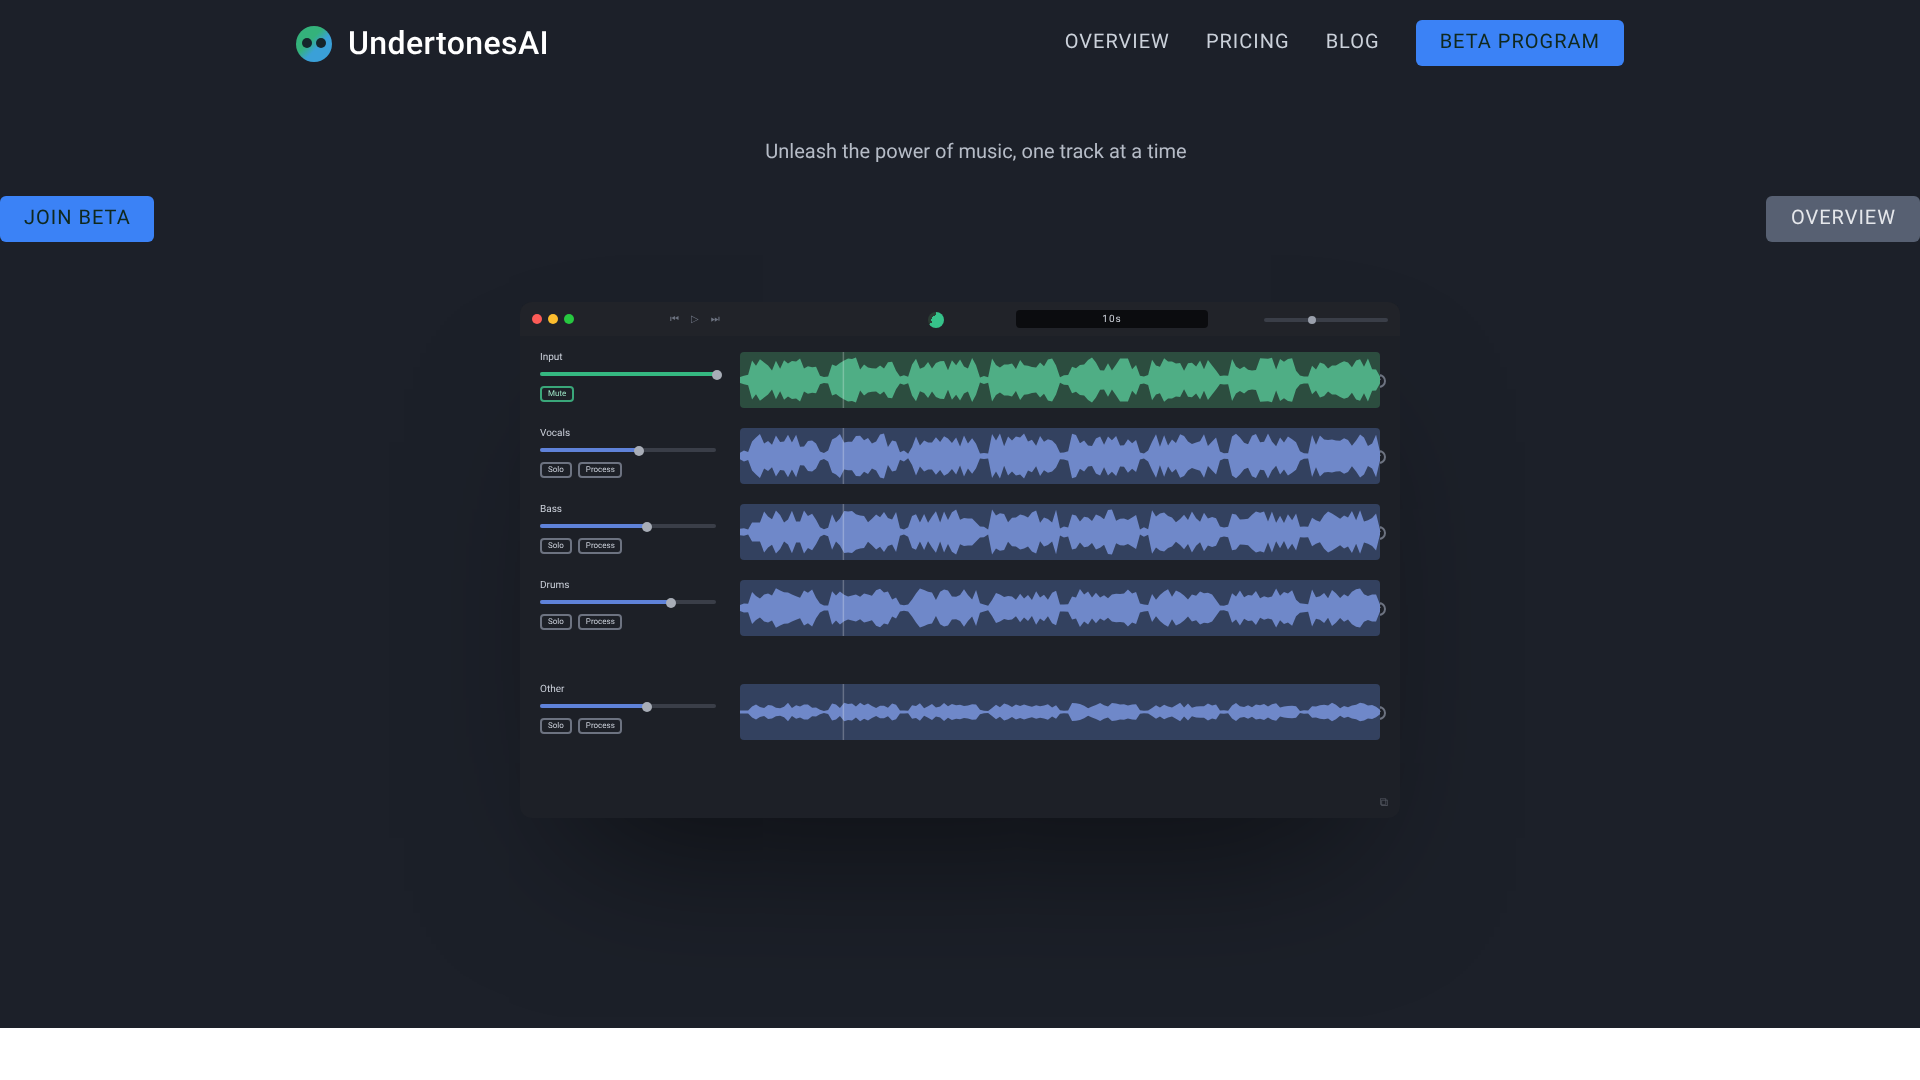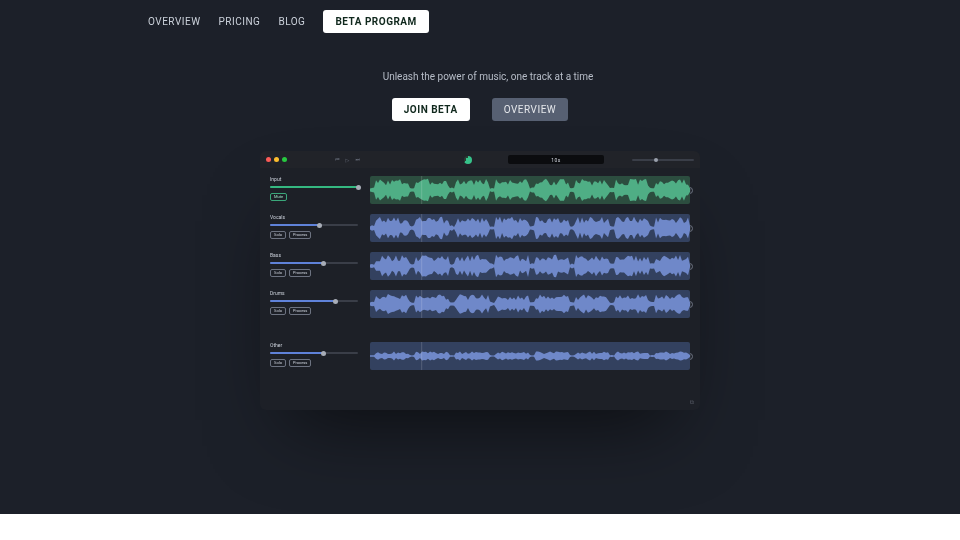--- a/index.html
+++ b/index.html
@@ -35,27 +35,27 @@
     background:#15252b; top:6px;
   }
   .brand-logo::before{ left:3px; } .brand-logo::after{ right:3px; }
   .brand-name { font-size:16px; font-weight:500; color:#fff; letter-spacing:0.2px; }
   .nav-links { display:flex; align-items:center; gap:18px; }
   .nav-link { font-size:10px; color:#cbd1da; text-transform:uppercase; letter-spacing:0.5px; cursor:pointer; }
   .btn {
     display:inline-block; padding:6px 12px; border-radius:3px; font-size:10px;
     letter-spacing:0.5px; cursor:pointer; text-transform:uppercase;
   }
-  .btn-primary { background:#ffffff; color:#10281d;font-weight:bold; }
+  .btn-primary { background:#3b82f6; color:#10281d; }
   .btn-secondary { background:#576072; color:#e5e7eb; }
   
   .hero { text-align:center; margin-top:38px; }
   .hero h1 { font-size:28px; font-weight:400; color:#fff; letter-spacing:0.5px; }
   .hero p { font-size:10px; color:#b6bcc7; margin-top:16px;padding-left:16px; }
-  .hero-cta { margin-top:16px; display:flex; justify-content:center; gap:22px; }
+  .hero-cta { margin-top:16px; display:flex; justify-content:space-between; gap:22px; }
   
   .app-wrap {
     width: 440px;
     margin: 30px auto 0 auto;
     background:#1d2027;
     border-radius:6px;
     box-shadow: 0 40px 80px -30px rgba(0,0,0,0.6);
     overflow:hidden;
     font-size:5px;
   }
@@ -128,20 +128,24 @@
     text-align:right; padding:2px 6px 4px 0;
     color:#565a64; font-size:6px;
   }
 </style>
 </head>
 <body>
 
 <div class="page">
 
   <div class="nav">
+    <div class="brand">
+      <div class="brand-logo"></div>
+      <div class="brand-name">UndertonesAI</div>
+    </div>
     <div class="nav-links">
       <span class="nav-link">OVERVIEW</span>
       <span class="nav-link">PRICING</span>
       <span class="nav-link">BLOG</span>
       <span class="btn btn-primary">BETA PROGRAM</span>
     </div>
   </div>
 
   <div class="hero">
     <p>Unleash the power of music, one track at a time</p>

